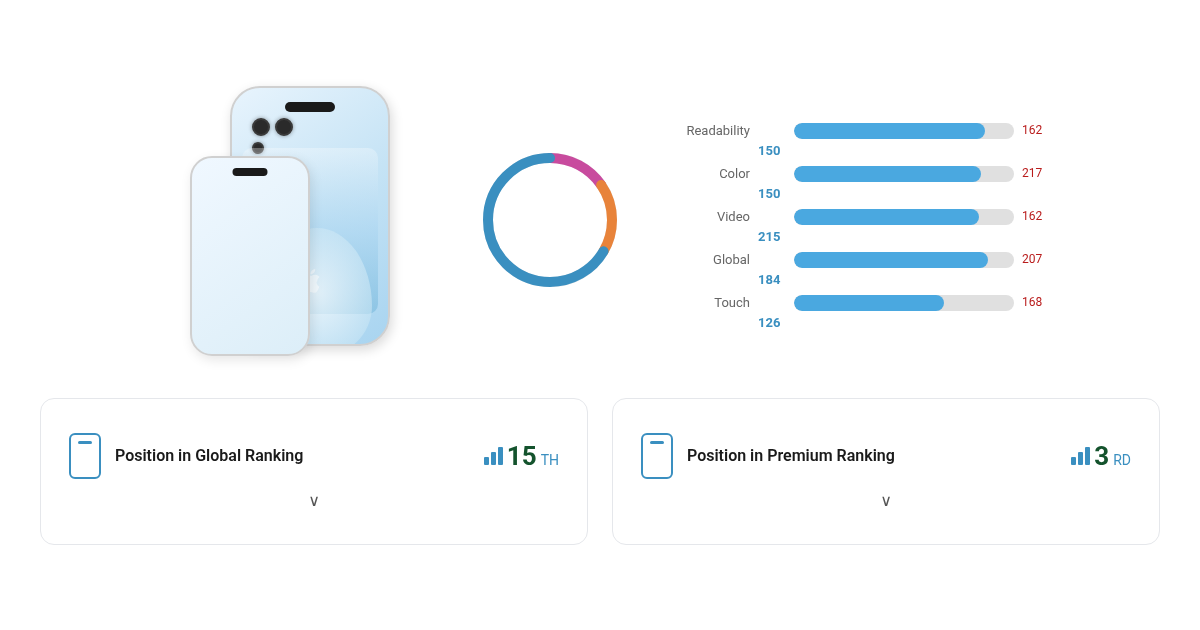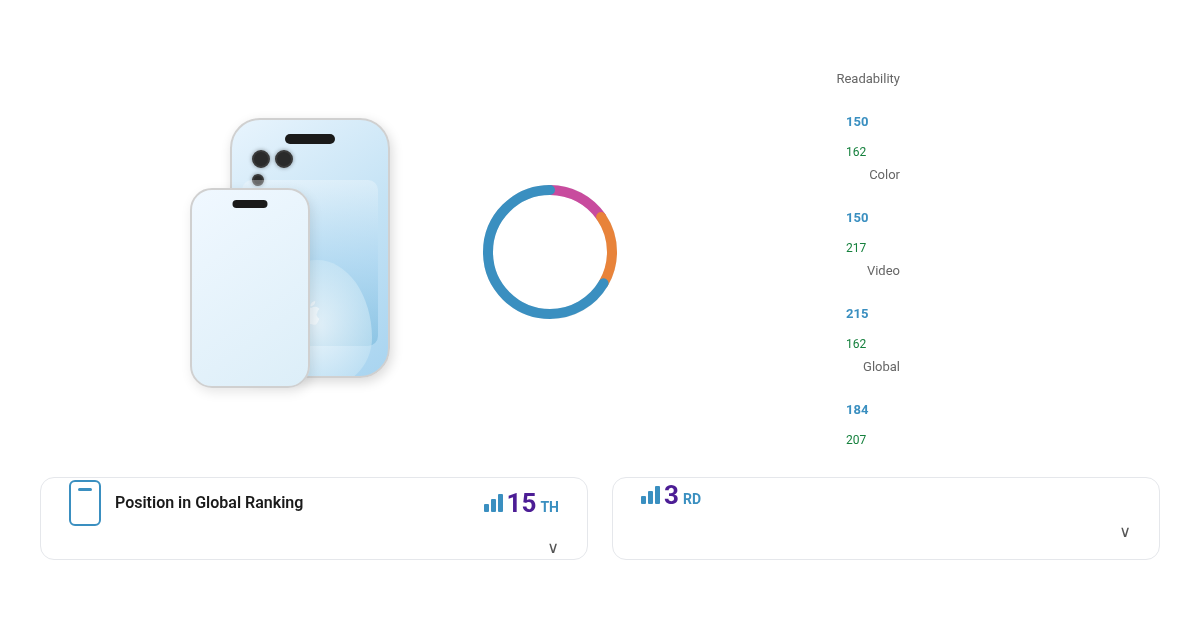--- a/index.html
+++ b/index.html
@@ -205,23 +205,21 @@
     
     .metrics-section {
       display: flex;
       flex-direction: column;
       gap: 8px;
       width: 380px;
     }
 
     .metric-row {
       display: flex;
-      align-items: center;
       gap: 8px;
-      flex-direction: column;
     }
 
     .metric-label {
       font-size: 13px;
       color: #666;
       text-align: right;
       width: 80px;
       flex-shrink: 0;
     }
 
@@ -245,40 +243,40 @@
 
     .metric-bar-fill {
       height: 100%;
       background: #4aa8e0;
       border-radius: 8px;
       transition: width 0.3s;
     }
 
     .metric-max {
       font-size: 12px;
-      color: #15803d;
+      color: #b91c1c;
       width: 28px;
       flex-shrink: 0;
     }
 
     
     .ranking-section {
       display: flex;
       gap: 24px;
       width: 100%;
     }
 
     .ranking-card {
       flex: 1;
       border: 1.5px solid #e5e7eb;
       border-radius: 14px;
-      padding: 2px 28px;
-      display: flex;
-      flex-direction: column;
-      align-items: flex-end;
+      padding: 34px 28px;
+      display: flex;
+      flex-direction: column;
+      align-items: center;
       background: #fff;
     }
 
     .ranking-card-top {
       display: flex;
       align-items: center;
       justify-content: space-between;
       width: 100%;
       margin-bottom: 12px;
     }
@@ -329,26 +327,26 @@
     }
 
     .bar-chart-bar {
       background: #3a8fc0;
       border-radius: 1px;
     }
 
     .ranking-number {
       font-size: 26px;
       font-weight: 700;
-      color: #4c1d95;
+      color: #14532d;
     }
 
     .ranking-ordinal {
       font-size: 14px;
-      font-weight: 700;
+      font-weight: 400;
       color: #3a8fc0;
       vertical-align: super;
     }
 
     .chevron-down {
       color: #555;
       font-size: 16px;
       cursor: pointer;
       text-align: center;
     }
@@ -429,20 +427,28 @@
       <span class="metric-max">162</span>
     </div>
       <div class="metric-row">
       <span class="metric-label">Global</span>
       <span class="metric-score">184</span>
       <div class="metric-bar-container">
         <div class="metric-bar-fill" style="width:88%"></div>
       </div>
       <span class="metric-max">207</span>
     </div>
+      <div class="metric-row">
+      <span class="metric-label">Touch</span>
+      <span class="metric-score">126</span>
+      <div class="metric-bar-container">
+        <div class="metric-bar-fill" style="width:68%"></div>
+      </div>
+      <span class="metric-max">168</span>
+    </div>
     </div>
 </div>
 
 <div class="ranking-section" id="ranking-container">
 <div class="ranking-card">
       <div class="ranking-card-top">
         <div class="ranking-left">
           <div class="phone-icon"></div>
           <span class="ranking-title">Position in Global Ranking</span>
         </div>
@@ -453,20 +459,24 @@
             <div class="bar-chart-bar" style="width:5px;height:18px"></div>
           </div>
           <span class="ranking-number">15</span>
           <sup class="ranking-ordinal">TH</sup>
         </div>
       </div>
       <div class="chevron-down">∨</div>
     </div>
     <div class="ranking-card">
       <div class="ranking-card-top">
+        <div class="ranking-left">
+          <div class="phone-icon"></div>
+          <span class="ranking-title">Position in Premium Ranking</span>
+        </div>
         <div class="ranking-value">
           <div class="bar-chart-icon">
             <div class="bar-chart-bar" style="width:5px;height:8px"></div>
             <div class="bar-chart-bar" style="width:5px;height:13px"></div>
             <div class="bar-chart-bar" style="width:5px;height:18px"></div>
           </div>
           <span class="ranking-number">3</span>
           <sup class="ranking-ordinal">RD</sup>
         </div>
       </div>

